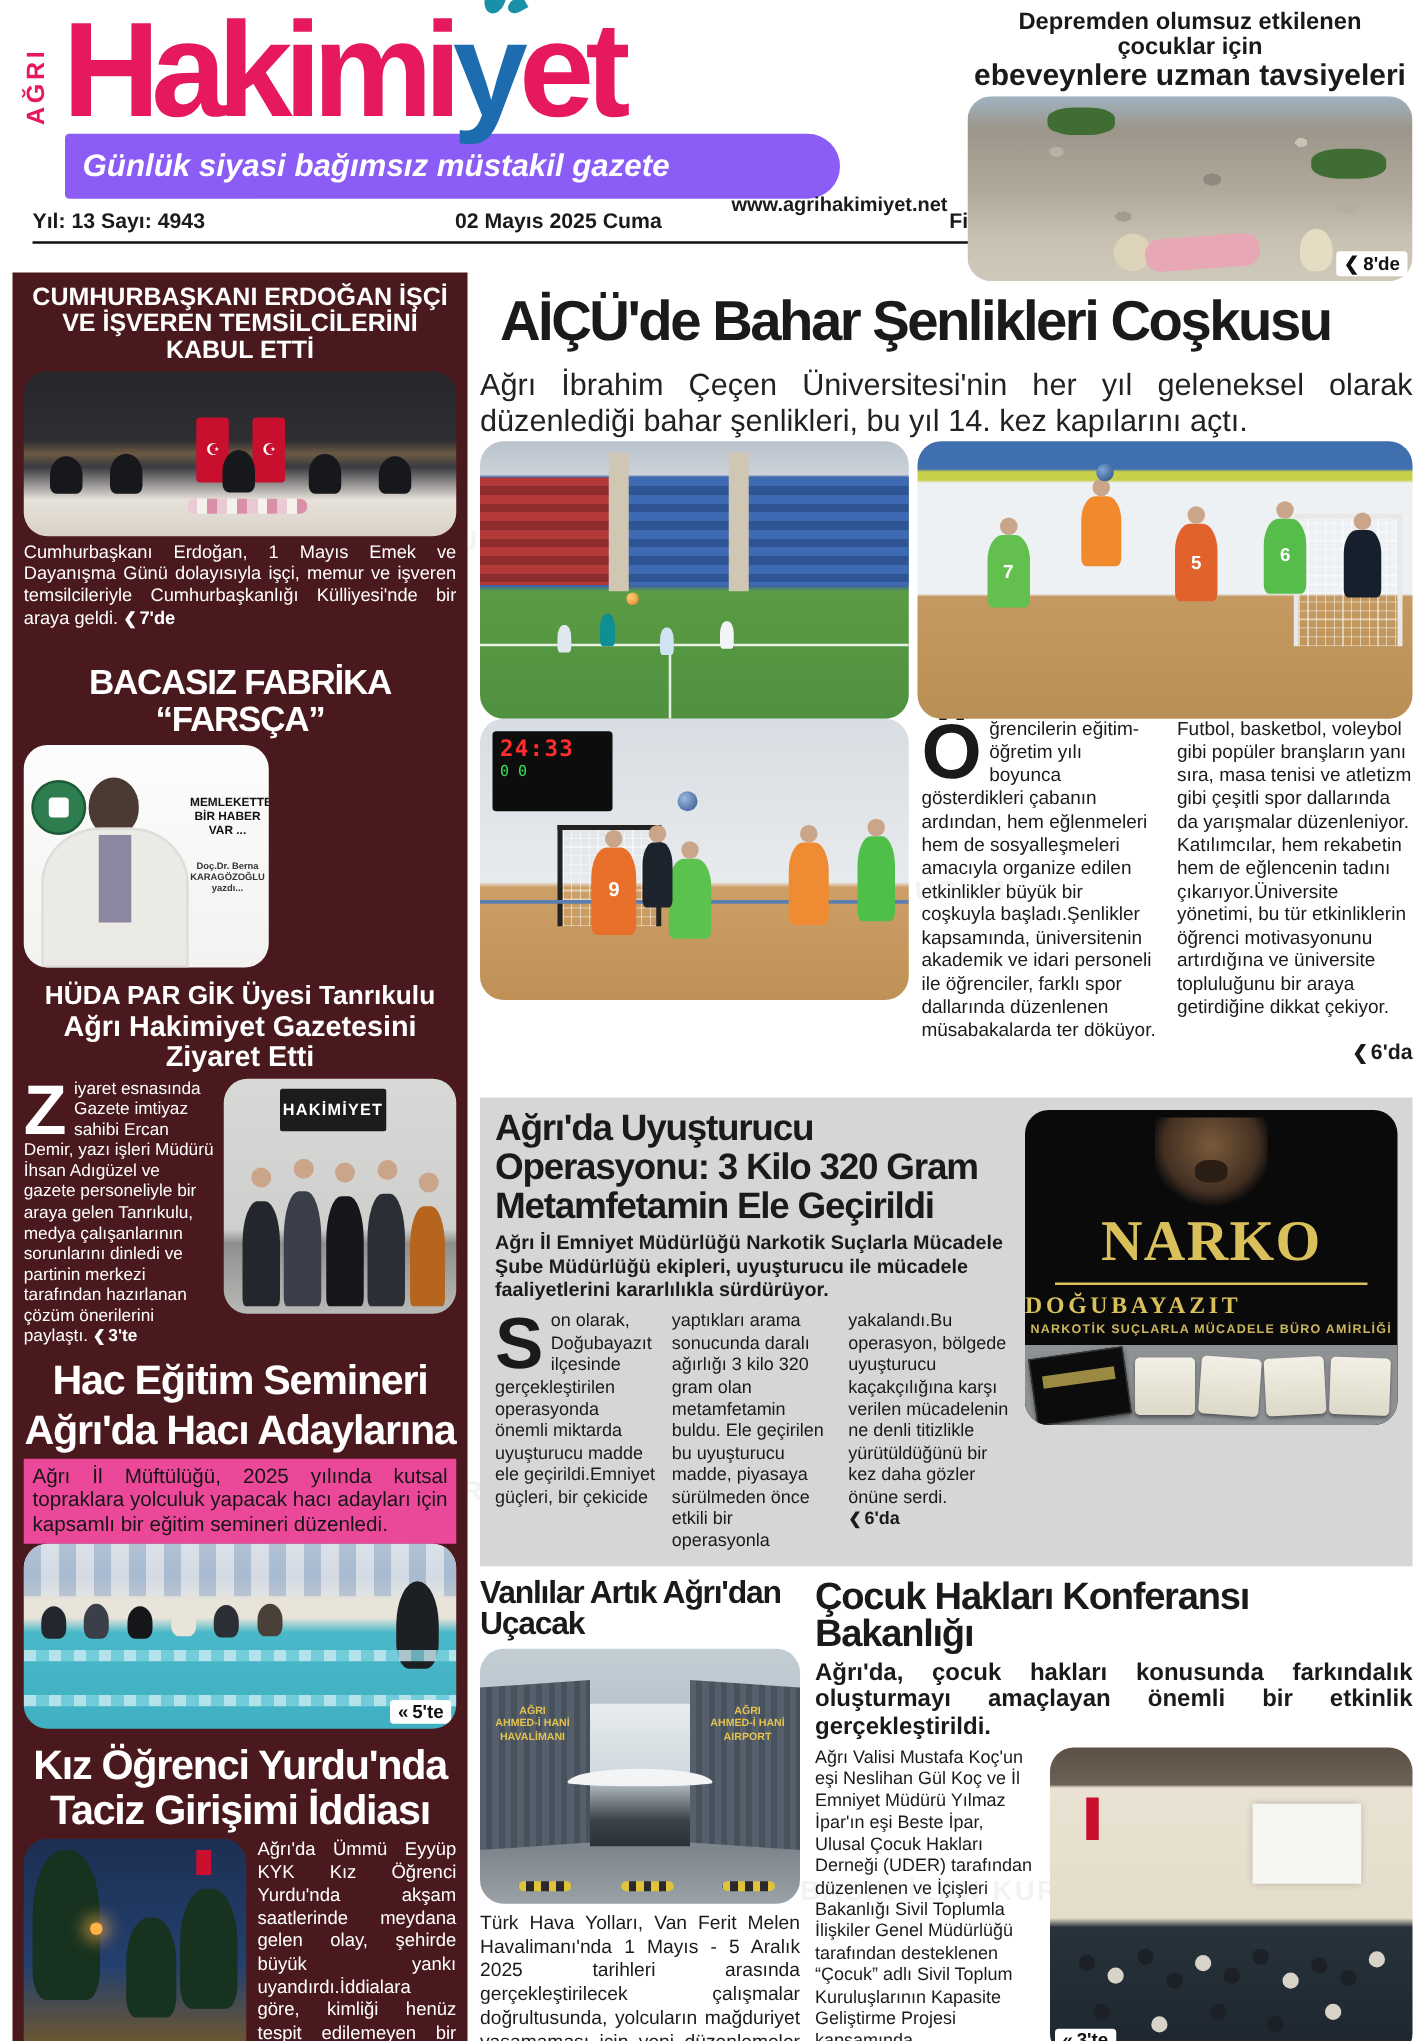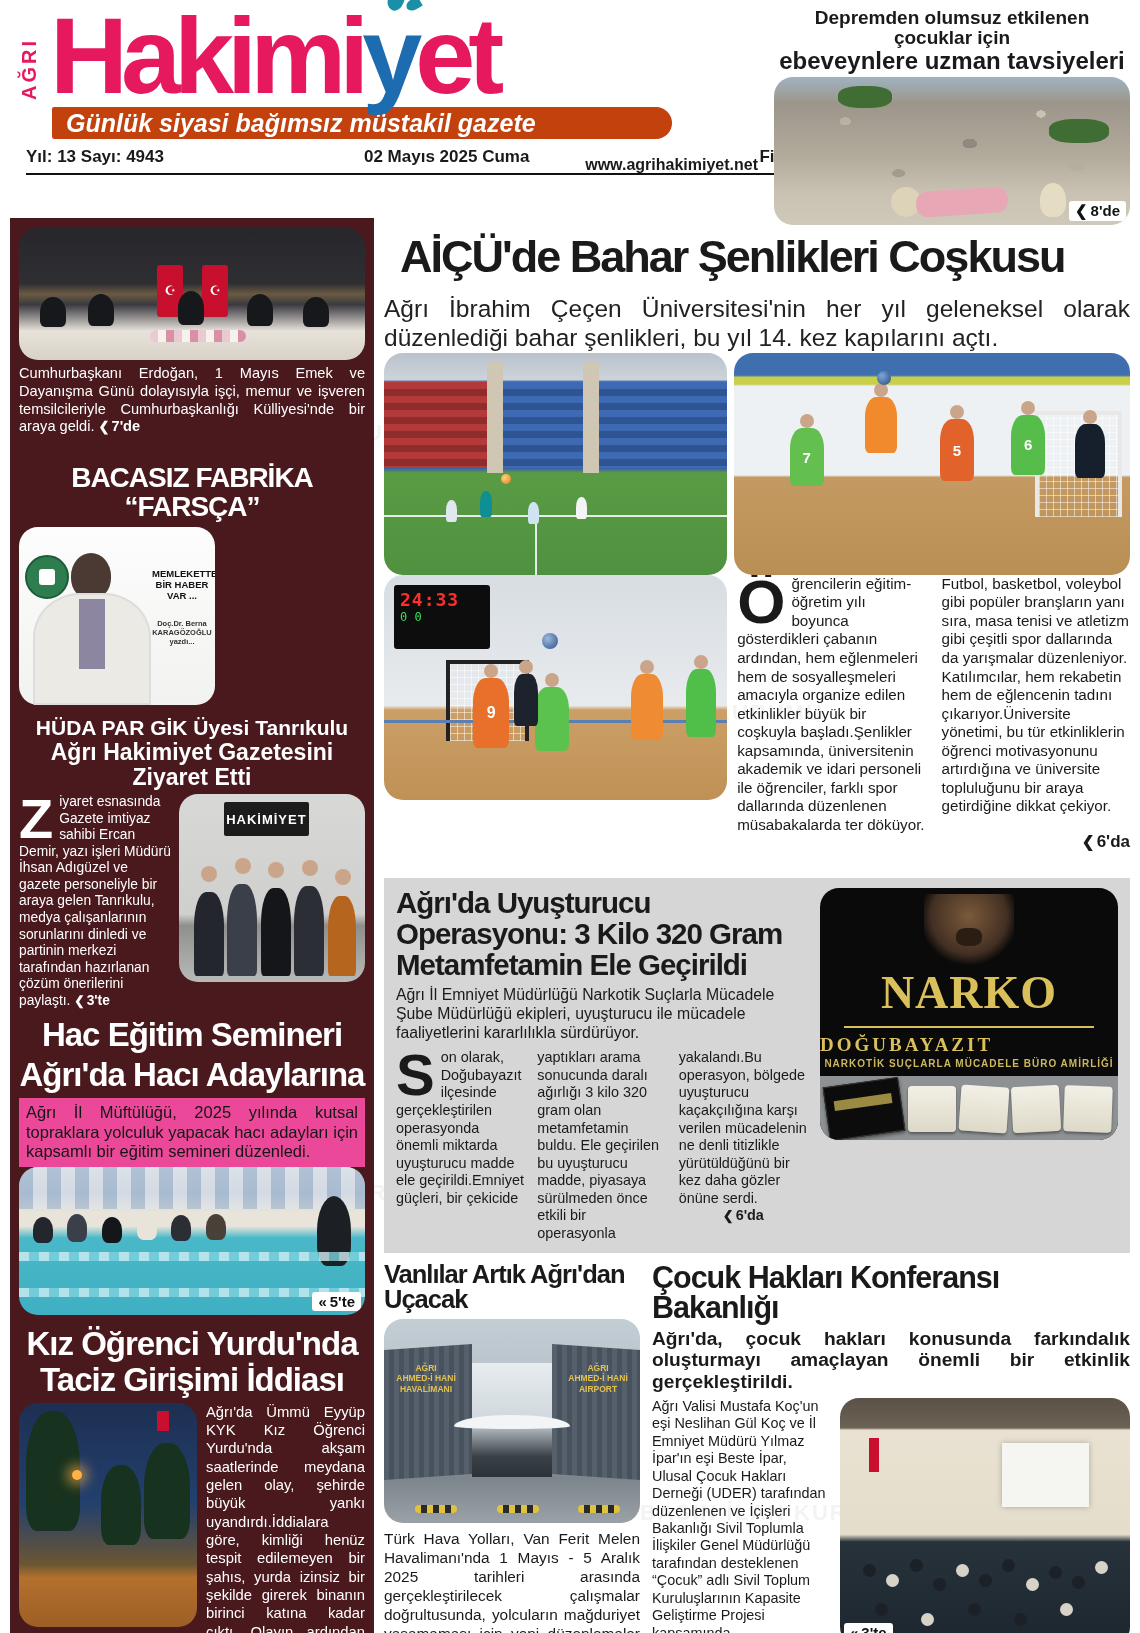--- a/index.html
+++ b/index.html
@@ -8,21 +8,21 @@
   .wm{position:absolute;font-weight:bold;color:#9aa0a6;opacity:.12;font-size:22px;letter-spacing:2px;pointer-events:none;z-index:0;}
   
   .masthead{position:relative;height:204px;z-index:1;}
   .mast-left{position:absolute;left:0;top:0;width:760px;}
   .city-vert{position:absolute;left:8px;top:32px;writing-mode:vertical-rl;transform:rotate(180deg);color:#e6195e;font-weight:bold;font-size:20px;letter-spacing:3px;}
   .logo{margin-left:40px;font-size:108px;font-weight:bold;letter-spacing:-7px;line-height:.92;color:#e6195e;white-space:nowrap;}
   .logo .blue{color:#1e6cb0;position:relative;}
   .logo .leaf1,.logo .leaf2{position:absolute;background:#1a8fa8;border-radius:50% 0 50% 50%;}
   .leaf1{width:16px;height:22px;top:-6px;left:26px;transform:rotate(20deg);}
   .leaf2{width:11px;height:15px;top:2px;left:46px;transform:rotate(60deg);background:#2fa6bf;}
-  .tagbar{margin-left:42px;margin-top:2px;width:620px;height:32px;background:#c2410c;border-radius:4px 30px 30px 4px;display:flex;align-items:center;}
+  .tagbar{margin-left:42px;margin-top:2px;width:620px;height:52px;background:#8b5cf6;border-radius:4px 30px 30px 4px;display:flex;align-items:center;}
   .tagbar span{color:#fff;font-style:italic;font-weight:bold;font-size:25px;padding-left:14px;letter-spacing:0;}
   .infobar{margin-left:16px;margin-top:8px;width:880px;display:flex;align-items:baseline;border-bottom:2px solid #111;padding-bottom:6px;}
   .infobar b{font-size:17px;}
   .infobar .i2{margin-left:200px;}
   .infobar .i3{margin-left:230px;}
   .website{position:absolute;right:372px;top:150px;font-weight:bold;font-size:16px;}
   .mast-right{position:absolute;right:0;top:0;width:356px;}
   .mast-right h3{margin:2px 0 4px 0;text-align:center;line-height:1.05;}
   .mast-right h3 .l1{display:block;font-size:19px;}
   .mast-right h3 .l2{display:block;font-size:24px;}
@@ -118,21 +118,21 @@
   .ph-gym2{height:225px;background:linear-gradient(180deg,#d7dde2 0%,#e8ebee 58%,#cc9f66 60%,#bf9157 100%);}
   .sboard{position:absolute;left:10px;top:10px;width:96px;height:64px;background:#0d0d0d;border-radius:3px;padding:4px 6px;box-sizing:border-box;}
   .sboard .time{color:#ff2e2e;font-family:"DejaVu Sans Mono",monospace;font-weight:bold;font-size:18px;letter-spacing:1px;}
   .sboard .row2{color:#35e05a;font-family:"DejaVu Sans Mono",monospace;font-size:12px;}
   .fest-text{font-size:15.2px;line-height:1.22;column-count:2;column-gap:16px;text-align:left;}
   .fest-text .dropcap{font-size:62px;}
   .fest-page{text-align:right;font-size:17px;margin-top:-2px;}
   
   .narko{background:#d6d6d6;padding:10px 12px;display:grid;grid-template-columns:1fr 298px;gap:12px;}
   .narko h2{margin:0;font-size:29.5px;letter-spacing:-1px;line-height:1.04;}
-  .narko .sub{font-weight:normal;font-size:15.8px;line-height:1.2;margin:6px 0 6px 0;}
+  .narko .sub{font-weight:bold;font-size:15.8px;line-height:1.2;margin:6px 0 6px 0;}
   .narko-cols{display:grid;grid-template-columns:1fr 1fr 1fr;gap:12px;font-size:14.4px;line-height:1.22;}
   .narko-cols .dropcap{font-size:58px;}
   .ph-narko{height:252px;background:#0a0a0a;}
   .wolf{position:absolute;left:50%;top:6px;transform:translateX(-50%);width:90px;height:74px;background:radial-gradient(circle at 50% 30%,#7a5a3a 0%,#4a3categories 60%,transparent 70%);}
   .wolf{background:radial-gradient(circle at 50% 30%,#7a5a3a 0%,#433023 55%,rgba(0,0,0,0) 72%);}
   .wolf:after{content:"";position:absolute;left:50%;top:34px;transform:translateX(-50%);width:26px;height:18px;background:#2a1d14;border-radius:40%;}
   .narko-word{position:absolute;left:0;top:78px;width:100%;text-align:center;color:#d9c05a;font-weight:bold;font-size:46px;letter-spacing:1px;font-family:"Liberation Serif",serif;}
   .narko-line{position:absolute;left:8%;top:138px;width:84%;height:2px;background:#d9c05a;}
   .narko-city{position:absolute;left:0;top:146px;width:100%;color:#d9c05a;font-weight:bold;font-size:19px;letter-spacing:3px;font-family:"Liberation Serif",serif;}
   .narko-sub2{position:absolute;left:0;top:170px;width:100%;text-align:center;color:#cdb75e;font-weight:bold;font-size:10px;letter-spacing:1px;}
@@ -154,21 +154,21 @@
   .cocuk h2{margin:0;font-size:30.5px;letter-spacing:-1px;line-height:1;}
   .cocuk .sub{font-weight:bold;font-size:19.2px;line-height:1.12;margin:5px 0 6px 0;text-align:justify;}
   .cocuk-row{display:flex;gap:10px;}
   .cocuk-body{width:178px;flex:none;font-size:14.4px;line-height:1.21;}
   .ph-hall{flex:1;height:248px;background:linear-gradient(180deg,#5b5146 0%,#6b6154 12%,#e9e2d2 13%,#e5ddcb 55%,#27323a 58%,#1d262e 100%);}
   .screen{position:absolute;right:14%;top:18%;width:30%;height:26%;background:#f5f6f2;box-shadow:0 0 6px rgba(0,0,0,.25);}
   .hflag{position:absolute;left:10%;top:16%;width:10px;height:34px;background:#c8102e;}
   .head{position:absolute;width:13px;height:13px;border-radius:50%;background:#1c2127;}
   .head.l{background:#d8d3c9;}
   .hbadge{left:4px;right:auto;}
-  .tr{text-align:center;}
+  .tr{text-align:left;}
 </style>
 </head>
 <body>
 
 <div class="page">
   <span class="wm" style="left:120px;top:420px">BASIN İLAN KURUMU</span>
   <span class="wm" style="left:560px;top:700px">BASIN İLAN KURUMU</span>
   <span class="wm" style="left:180px;top:1180px">BASIN İLAN KURUMU</span>
   <span class="wm" style="left:640px;top:1500px">BASIN İLAN KURUMU</span>
 
@@ -200,20 +200,21 @@
         <span class="badge"><span class="arr">❮</span><span>8'de</span></span>
       </div>
     </div>
   </header>
 
   <div class="bodygrid">
 
     <aside class="leftcol">
 
       <article class="lart">
+        <h2 class="t erd-title">CUMHURBAŞKANI ERDOĞAN İŞÇİ VE İŞVEREN TEMSİLCİLERİNİ KABUL ETTİ</h2>
         <div class="photo ph-meeting">
           <span class="flag" style="left:40%">☪</span>
           <span class="flag" style="left:53%">☪</span>
           <i class="person" style="left:6%;top:52%;width:26px;height:30px"></i>
           <i class="person" style="left:20%;top:50%;width:26px;height:32px"></i>
           <i class="person" style="left:46%;top:48%;width:26px;height:34px"></i>
           <i class="person" style="left:66%;top:50%;width:26px;height:32px"></i>
           <i class="person" style="left:82%;top:52%;width:26px;height:30px"></i>
           <i class="flowers"></i>
         </div>

